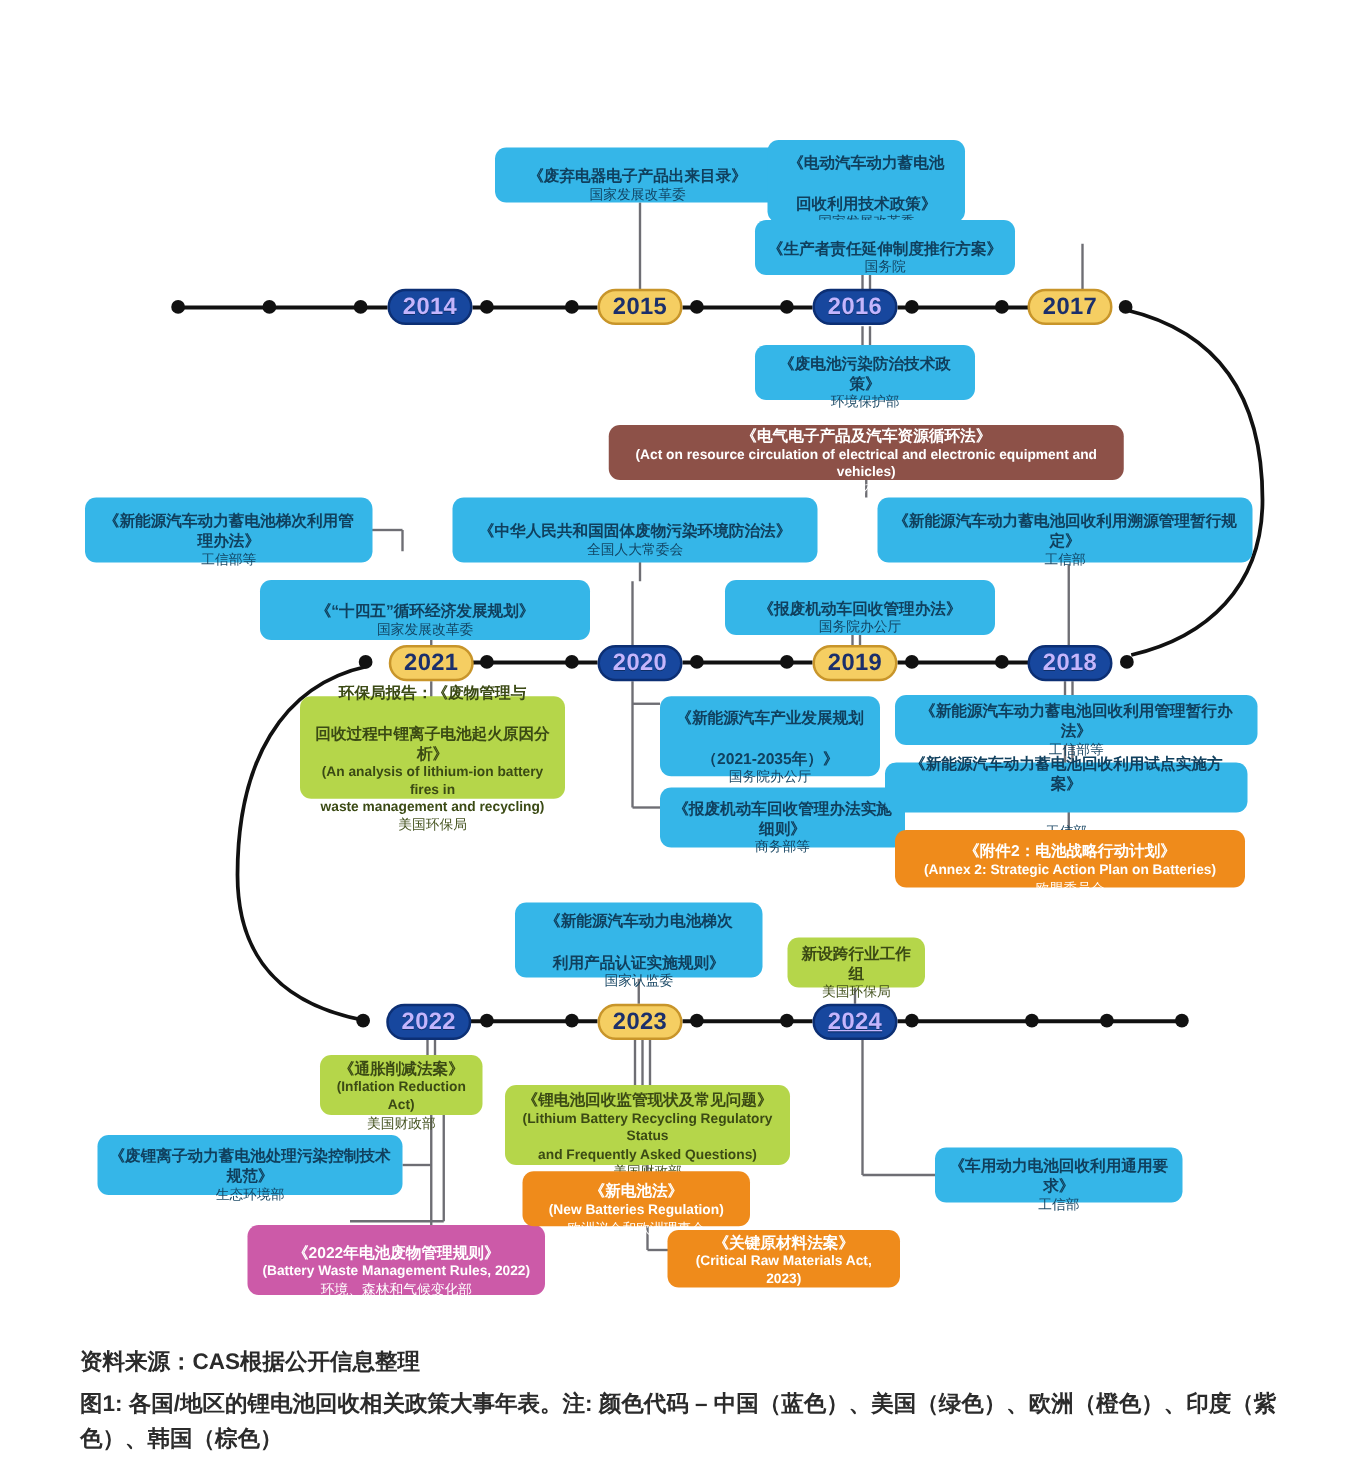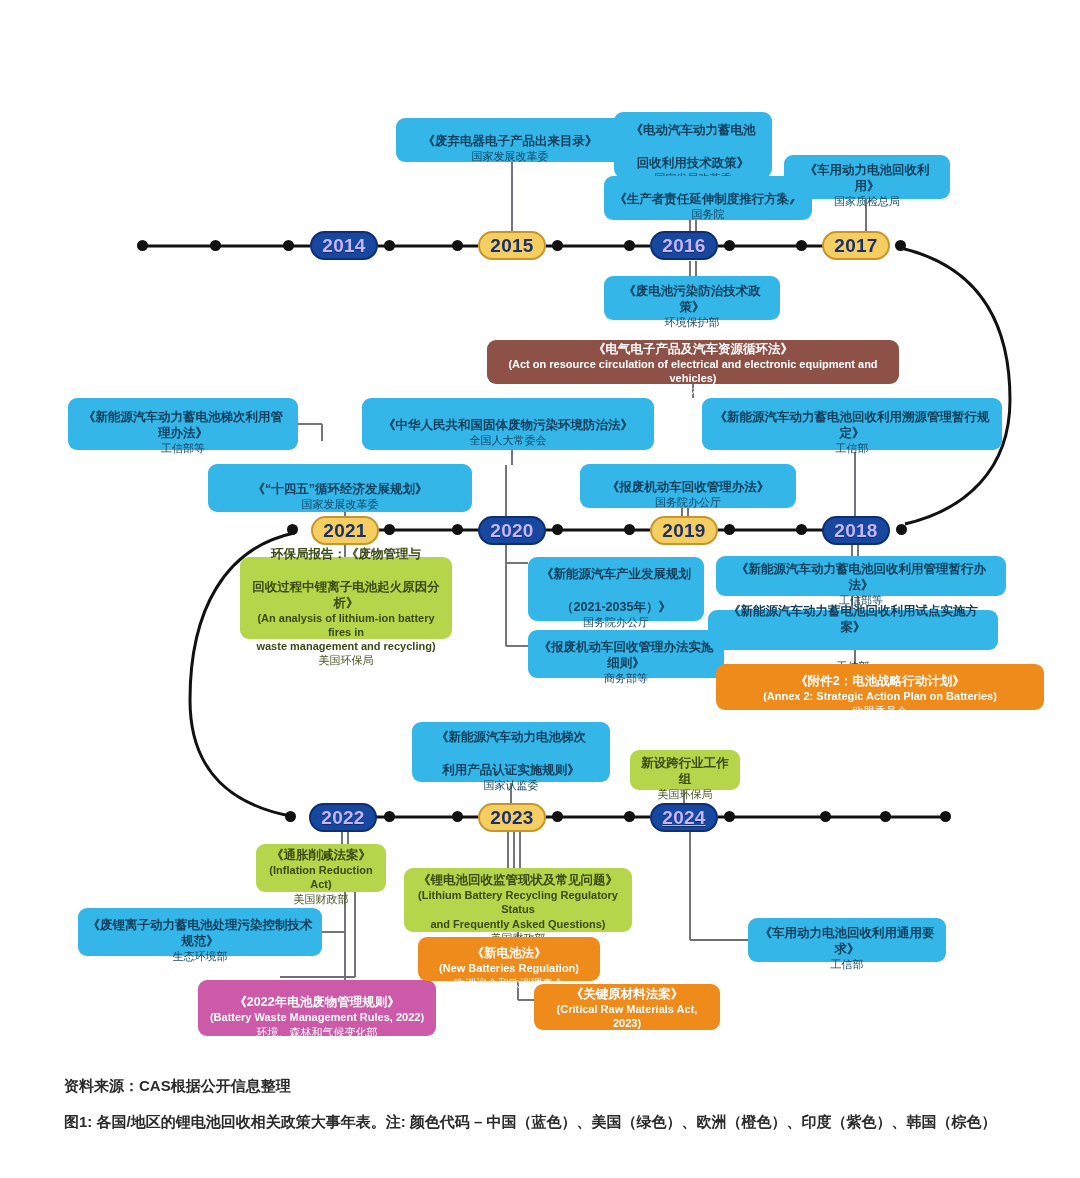--- a/index.html
+++ b/index.html
@@ -62,21 +62,21 @@
   
   .dot {
     position:absolute; z-index:4;
     width:11px; height:11px; border-radius:50%;
     background:#111111;
   }
 
   
   .caption {
     position:absolute; left:64px; z-index:5;
-    font-size:15px; color:#2b2b2b;
+    font-size:18px; color:#2b2b2b;
     font-weight:bold;
     font-family:"Liberation Sans","DejaVu Sans",sans-serif;
   }
   #cap-source { top:1077px; }
   #cap-fig { top:1110px; width:1000px; font-weight:bold; line-height:1.55; }
 </style>
 </head>
 <body>
 
 <div id="stage">
@@ -189,24 +189,20 @@
     <div class="t1">《电动汽车动力蓄电池</div>
     <div class="t1">回收利用技术政策》</div>
     <div class="t3">国家发展改革委</div>
   </div>
 
   <div class="box cn" style="left:604px;top:176px;width:208px;height:44px;">
     <div class="t1">《生产者责任延伸制度推行方案》</div>
     <div class="t3">国务院</div>
   </div>
 
-  <div class="box cn" style="left:784px;top:155px;width:166px;height:44px;">
-    <div class="t1">《车用动力电池回收利用》</div>
-    <div class="t3">国家质检总局</div>
-  </div>
 
   <div class="box cn" style="left:604px;top:276px;width:176px;height:44px;">
     <div class="t1">《废电池污染防治技术政策》</div>
     <div class="t3">环境保护部</div>
   </div>
 
   <div class="box kr" style="left:487px;top:340px;width:412px;height:44px;">
     <div class="t1">《电气电子产品及汽车资源循环法》</div>
     <div class="t2">(Act on resource circulation of electrical and electronic equipment and vehicles)</div>
     <div class="t3">韩国环境部</div>
@@ -272,21 +268,21 @@
   <div class="box cn" style="left:716px;top:556px;width:290px;height:40px;">
     <div class="t1">《新能源汽车动力蓄电池回收利用管理暂行办法》</div>
     <div class="t3">工信部等</div>
   </div>
 
   <div class="box cn" style="left:708px;top:610px;width:290px;height:40px;gap:24px;">
     <div class="t1">《新能源汽车动力蓄电池回收利用试点实施方案》</div>
     <div class="t3">工信部</div>
   </div>
 
-  <div class="box eu" style="left:716px;top:664px;width:328px;height:46px;">
+  <div class="box eu" style="left:716px;top:664px;width:280px;height:46px;">
     <div class="t1">《附件2：电池战略行动计划》</div>
     <div class="t2">(Annex 2: Strategic Action Plan on Batteries)</div>
     <div class="t3">欧盟委员会</div>
   </div>
 
   <div class="box cn" style="left:412px;top:722px;width:198px;height:60px;">
     <div class="t1">《新能源汽车动力电池梯次</div>
     <div class="t1">利用产品认证实施规则》</div>
     <div class="t3">国家认监委</div>
   </div>

